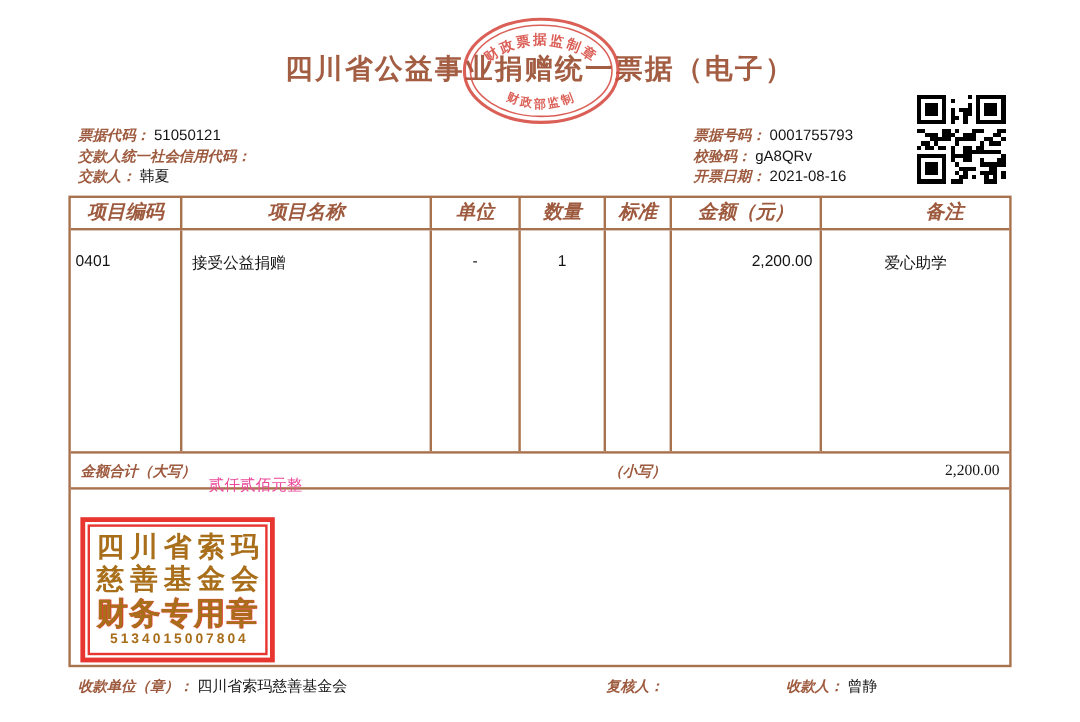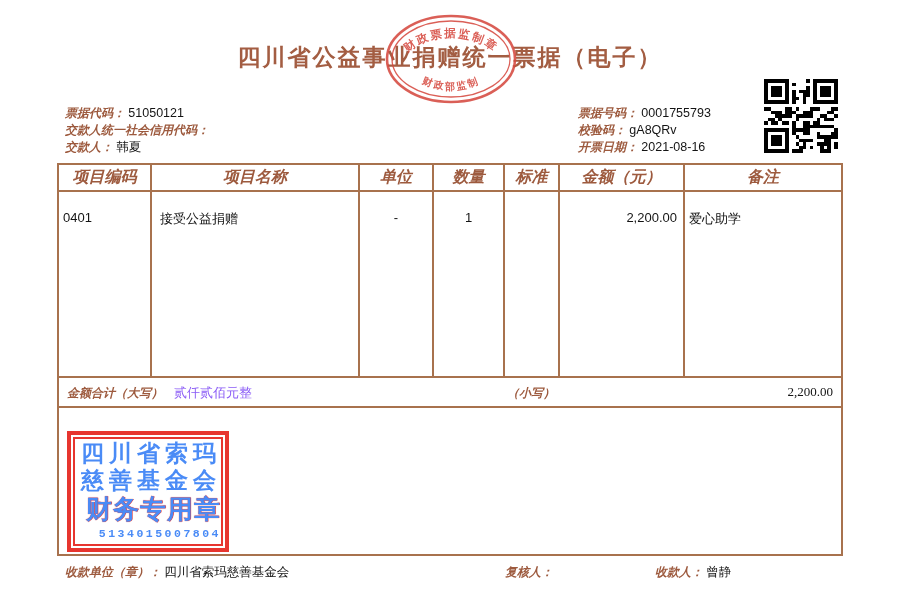--- a/index.html
+++ b/index.html
@@ -31,39 +31,39 @@
   .hrow{height:27px;border-bottom:2px solid #a8724e;}
   .brow{height:186px;border-bottom:2px solid #a8724e;}
   .cell{box-sizing:border-box;border-right:2px solid #a8724e;overflow:hidden;}
   .cell:last-child{border-right:none;flex:1;}
   .hcell{display:flex;align-items:center;justify-content:center;
          color:#9d5a3e;font-family:"Liberation Serif","DejaVu Serif",serif;
          font-style:italic;font-weight:bold;font-size:16px;}
   .bcell{padding-top:18px;font-family:Liberation Sans, sans-serif;
          font-size:13px;color:#141414;}
   .c1{width:93px;} .c2{width:208px;} .c3{width:74px;} .c4{width:71px;}
-  .c5{width:55px;} .c6{width:125px;} .c7{width:145px;}
+  .c5{width:55px;} .c6{width:125px;} .c7{width:145px;margin-left:48px;}
   .al{padding-left:4px;} .al8{padding-left:8px;} .ac{text-align:center;}
   .ar{text-align:right;padding-right:6px;}
 
   .srow{position:relative;height:30px;border-bottom:2px solid #a8724e;
         font-size:13px;box-sizing:border-box;}
   .srow .s-lbl{position:absolute;left:8px;top:7px;}
-  .srow .s-words{position:absolute;left:115px;top:6px;font-family:"Liberation Serif",serif;color:#8b5cf6;text-align:center;}
+  .srow .s-words{position:absolute;left:115px;top:17px;font-family:"Liberation Serif",serif;color:#ec4899;text-align:center;}
   .srow .s-small{position:absolute;left:448px;top:7px;}
   .srow .s-num{position:absolute;right:8px;top:6px;font-family:"Liberation Serif",serif;color:#141414;}
 
   .stamp-area{position:relative;height:144px;}
 
   
   .seal{position:absolute;left:8px;top:23px;width:162px;height:121px;
         border:4px solid #e6241e;box-sizing:border-box;padding:2px;opacity:.92;}
   .seal-inner{width:100%;height:100%;border:2px solid #e6241e;box-sizing:border-box;
-        display:flex;flex-direction:column;justify-content:center;text-align:right;
-        color:#3b82f6;font-family:Liberation Mono, monospace;}
+        display:flex;flex-direction:column;justify-content:center;text-align:center;
+        color:#a16207;font-family:Liberation Sans, sans-serif;}
   .seal-l12{font-size:23px;font-weight:bold;letter-spacing:5px;line-height:27px;text-indent:5px;}
   .seal-l3{font-size:26px;font-weight:900;letter-spacing:1px;line-height:30px;
            text-shadow:0 0 1px #e6241e,0.5px 0 0 #e6241e;}
   .seal-num{font-size:11.5px;font-weight:bold;letter-spacing:2.5px;line-height:15px;text-indent:3px;}
 
   
   .footline{position:absolute;top:564px;left:0;width:100%;height:20px;font-size:12px;}
   .footline .f1{position:absolute;left:65px;}
   .footline .f2{position:absolute;left:505px;}
   .footline .f3{position:absolute;left:655px;text-align:center;}

